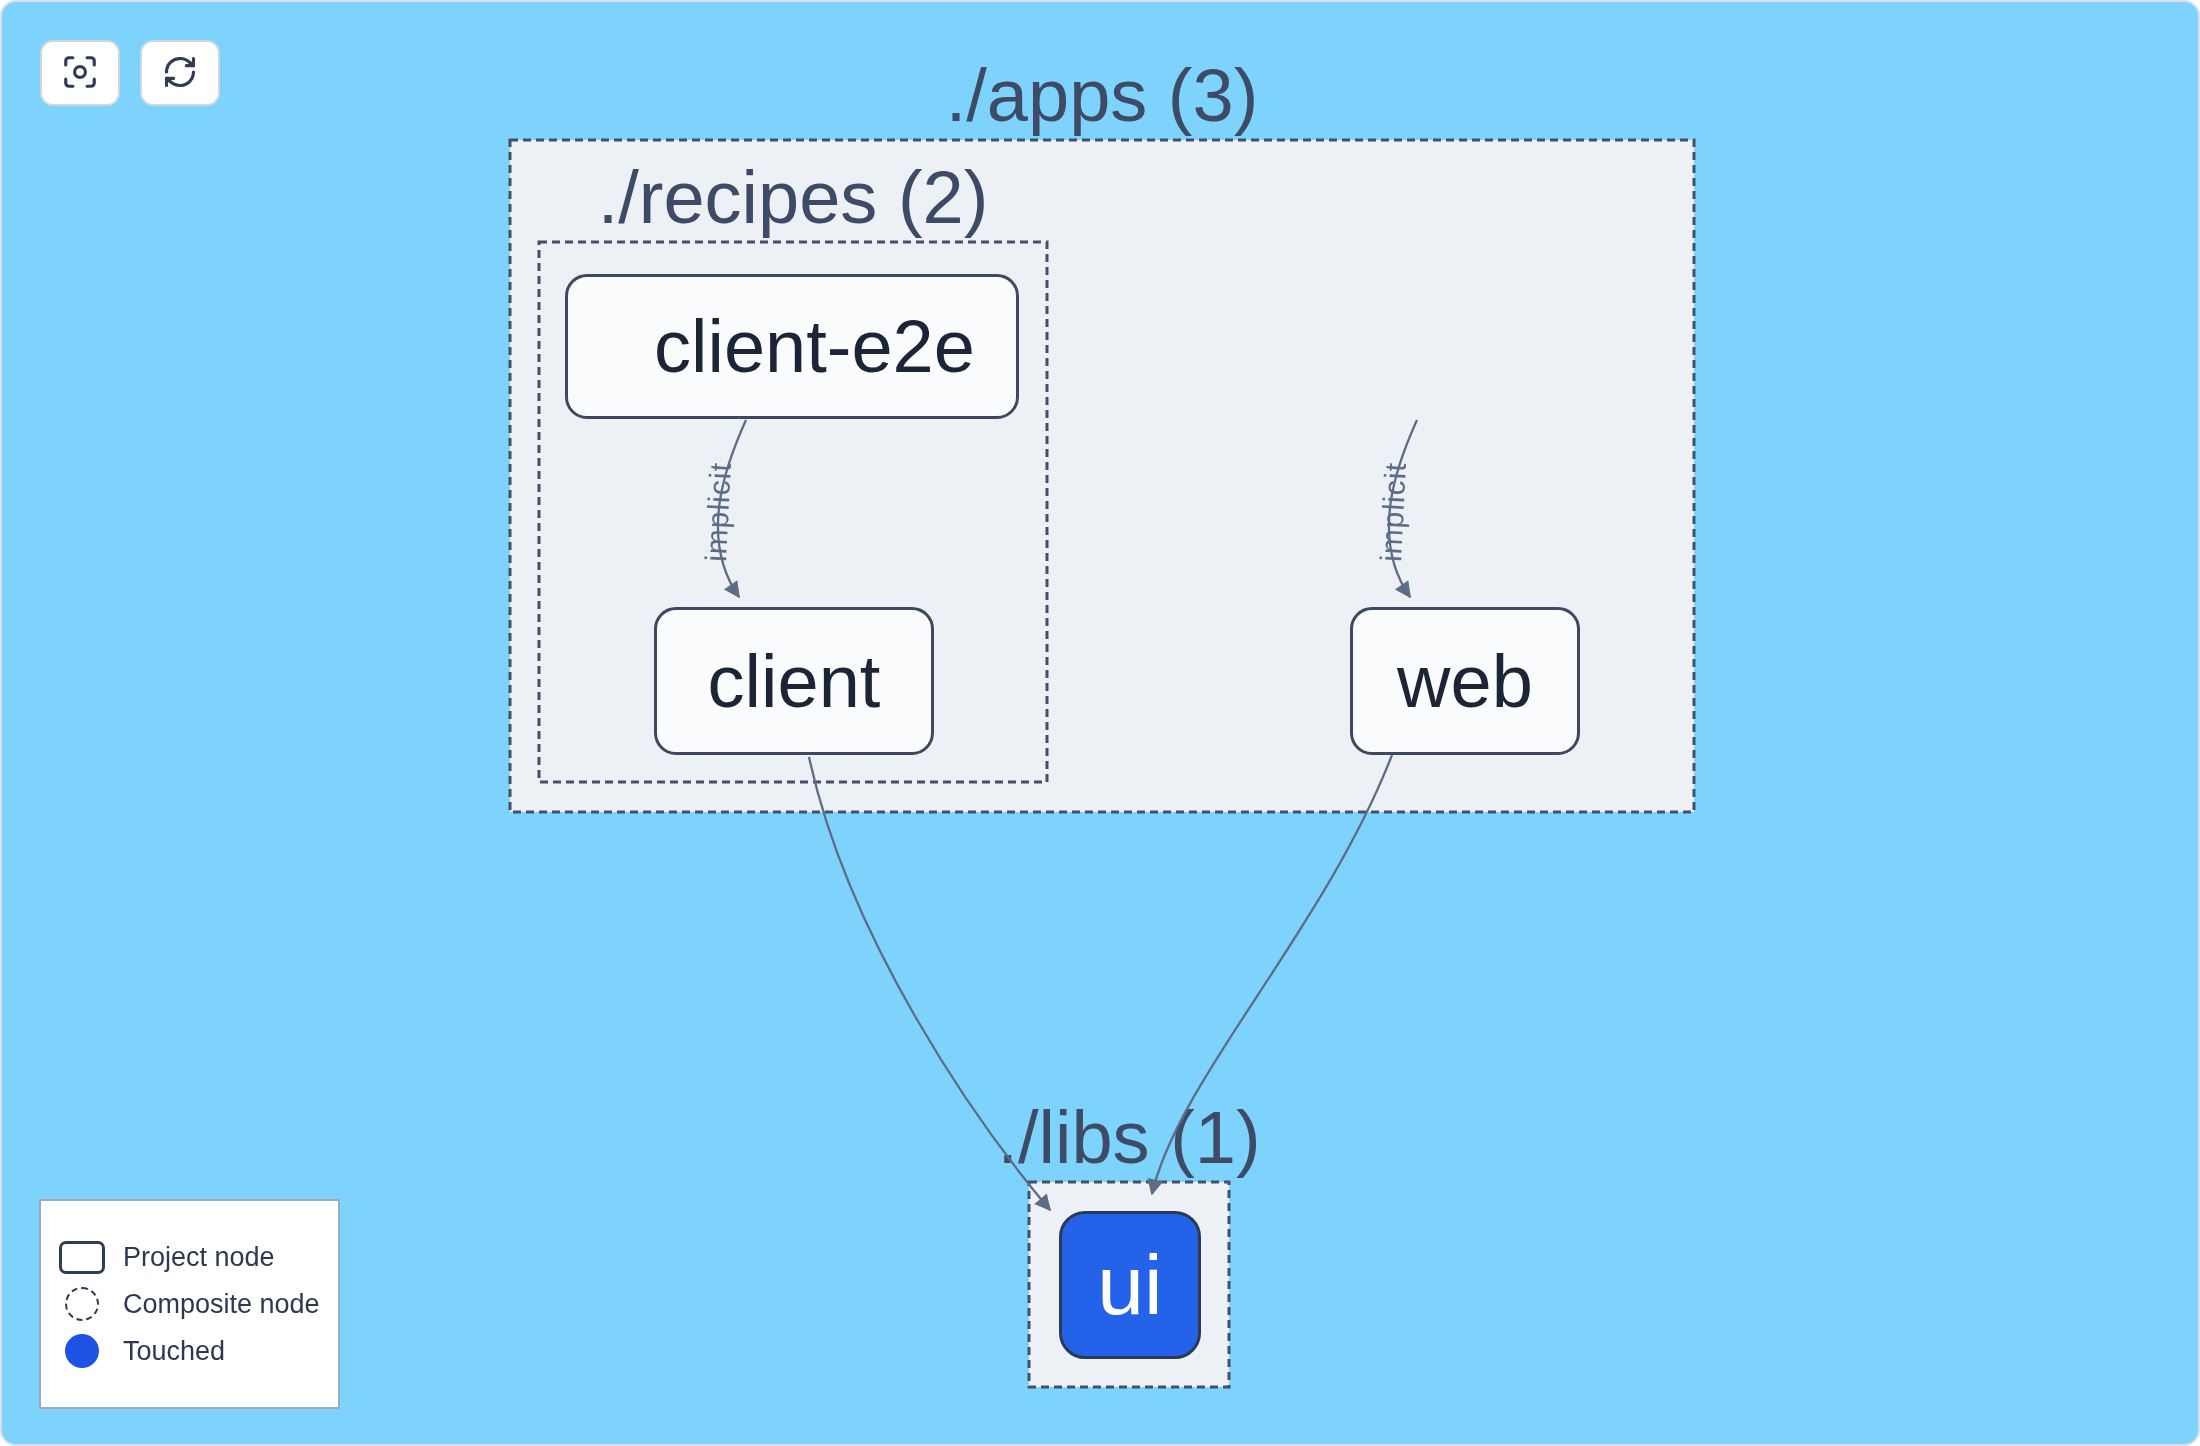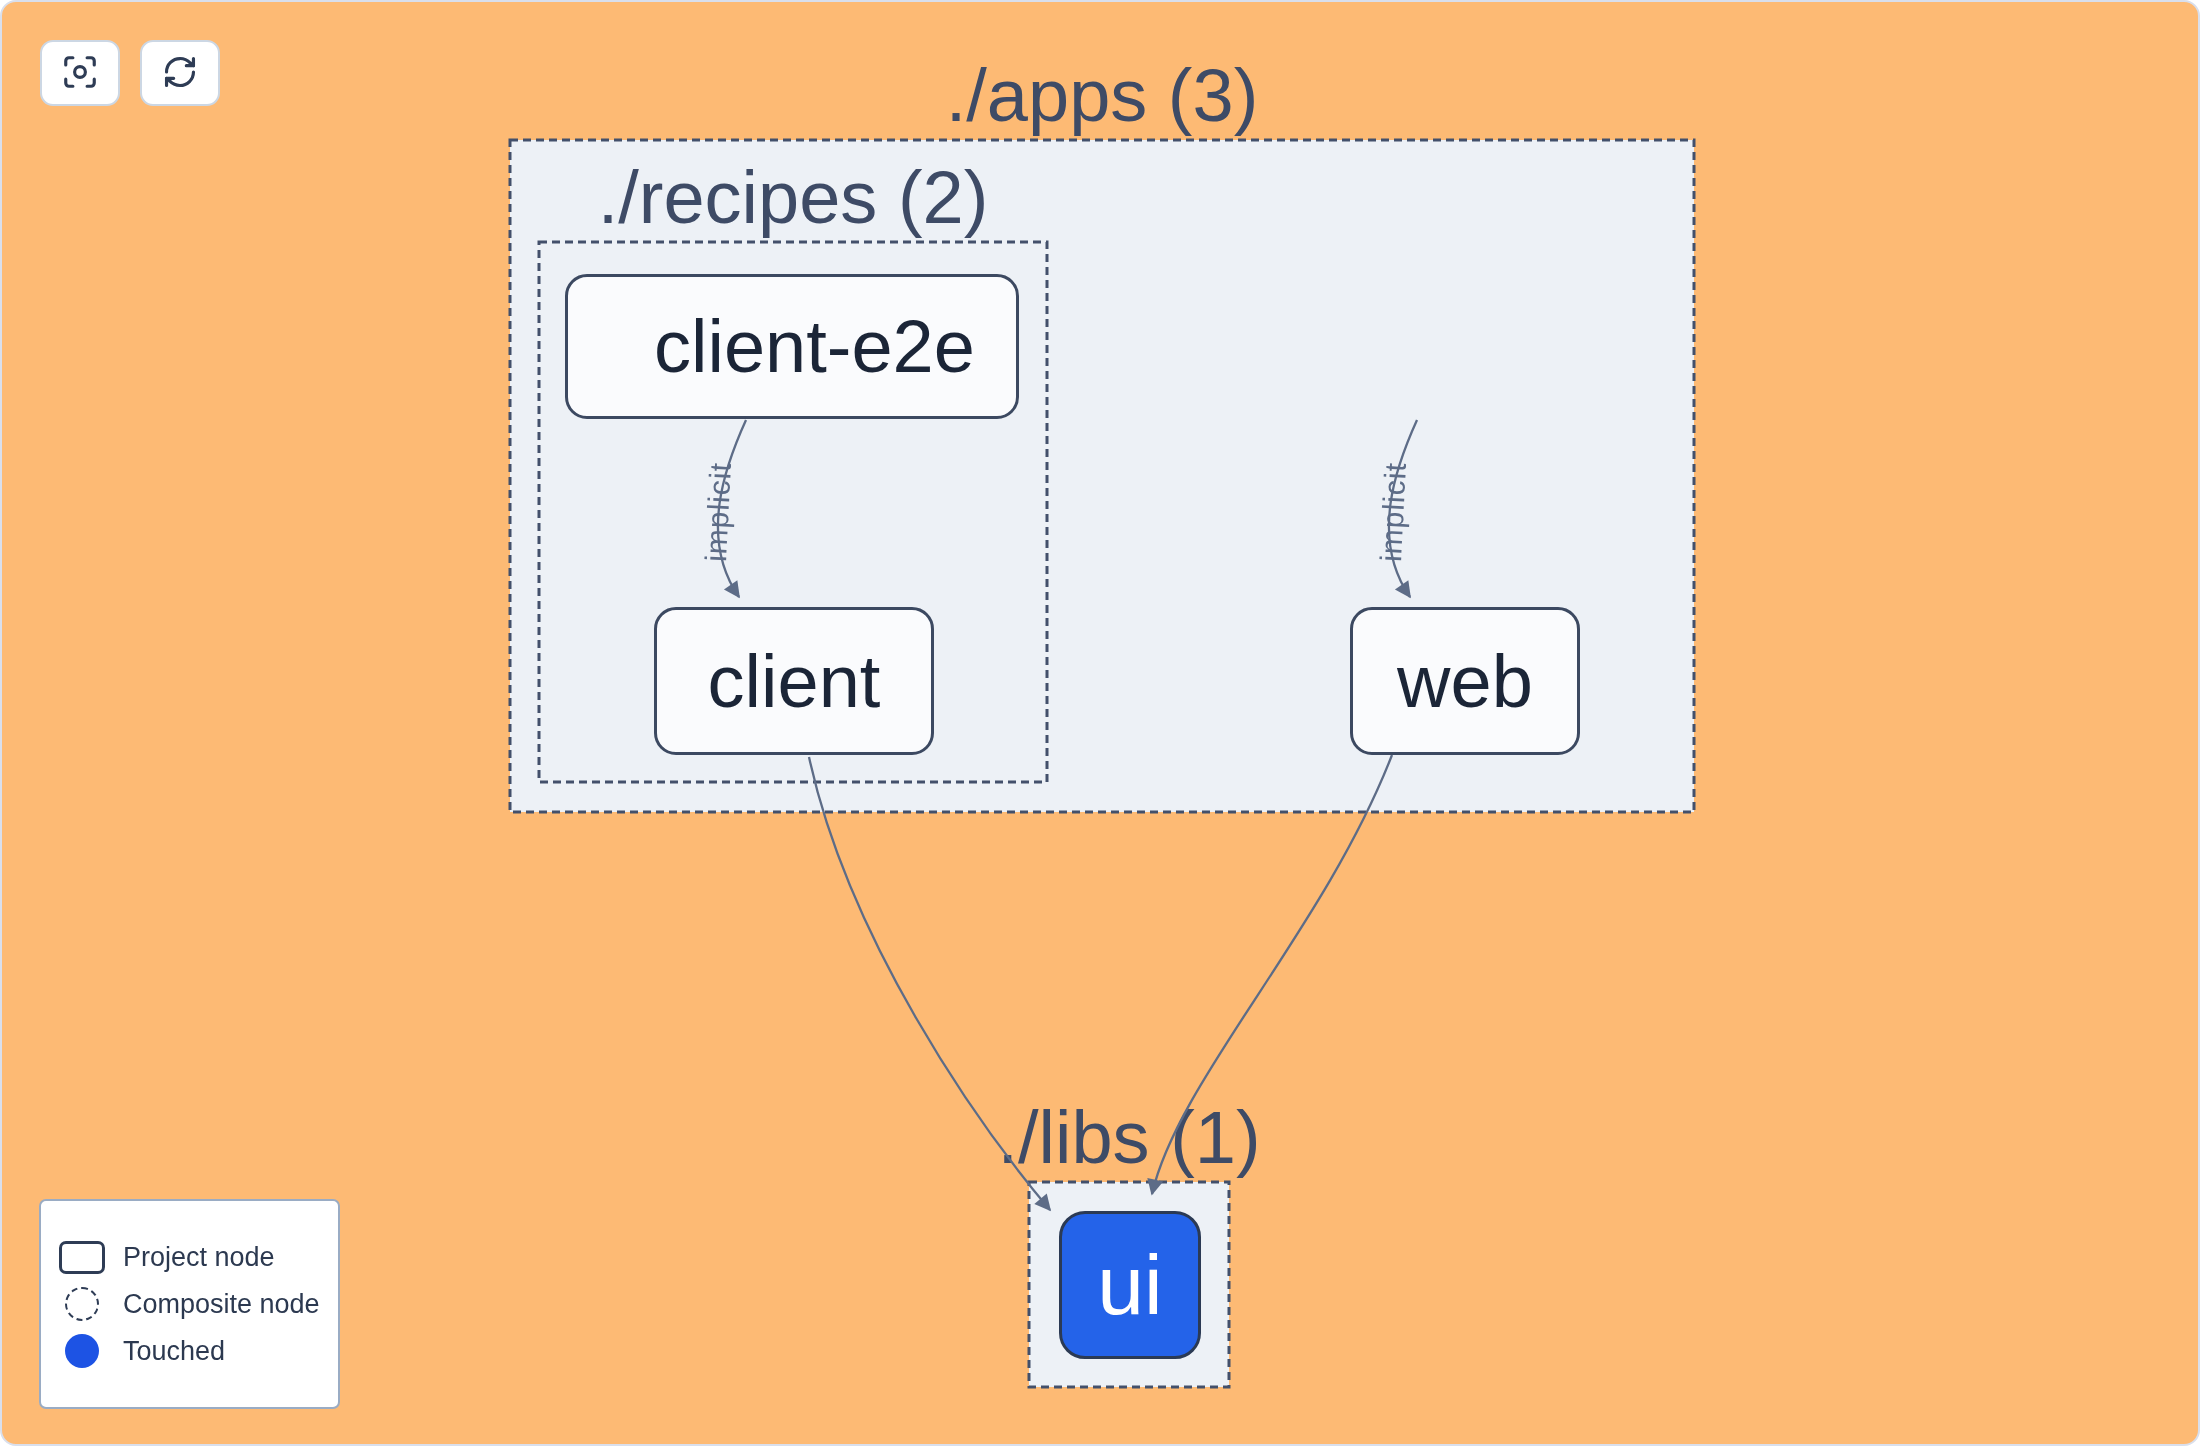--- a/index.html
+++ b/index.html
@@ -1,17 +1,17 @@
 <!DOCTYPE html>
 <html><head>
 <meta charset="utf-8">
 <style>
   html,body{margin:0;padding:0;background:#fff;}
   .canvas{
-    position:relative;width:2200px;height:1446px;background:#fdba74;
+    position:relative;width:2200px;height:1446px;background:#7dd3fc;
     border:2px solid #d9dfec;border-radius:16px;box-sizing:border-box;overflow:hidden;
     font-family:"Liberation Sans", sans-serif;
   }
   .layer{position:absolute;left:0;top:0;width:2200px;height:1446px;}
   .groups-layer{z-index:1;}
   .edges-layer{z-index:3;}
   .group-title{
     position:absolute;z-index:2;text-align:center;font-size:74px;line-height:88px;
     color:#3e4b66;white-space:nowrap;
   }
@@ -36,21 +36,21 @@
     font-family:"Liberation Sans", sans-serif;
   }
   .toolbar{position:absolute;left:38px;top:38px;z-index:10;display:flex;gap:20px;}
   .tool-btn{
     width:80px;height:66px;background:#ffffff;border:2px solid #ccd7e4;border-radius:13px;
     display:flex;align-items:center;justify-content:center;box-sizing:border-box;cursor:pointer;padding:0;
   }
   .tool-btn svg{stroke:#2e3c55;fill:none;stroke-width:2;stroke-linecap:round;stroke-linejoin:round;}
   .legend{
     position:absolute;left:37px;top:1197px;width:301px;height:210px;z-index:10;
-    background:#ffffff;border:2px solid #9aacc4;border-radius:7px;box-sizing:border-box;
+    background:#ffffff;border:2px solid #9aacc4;border-radius:1px;box-sizing:border-box;
     display:flex;flex-direction:column;justify-content:center;padding:10px 0;
   }
   .legend-row{display:flex;align-items:center;height:47px;}
   .legend-swatch-cell{width:82px;display:flex;align-items:center;justify-content:center;flex:0 0 82px;}
   .legend-label{font-size:27px;color:#2c3950;}
   .sw-project{width:46px;height:33px;border:3px solid #2e3c55;border-radius:7px;box-sizing:border-box;background:#fff;}
   .sw-composite{width:34px;height:34px;border:2.5px dashed #2e3c55;border-radius:50%;box-sizing:border-box;background:#fff;}
   .sw-affected{width:34px;height:34px;border:2px dotted #c8d2e0;border-radius:50%;box-sizing:border-box;background:#edf1f6;}
   .sw-touched{width:34px;height:34px;border-radius:50%;background:#1d53e4;}
 </style>

